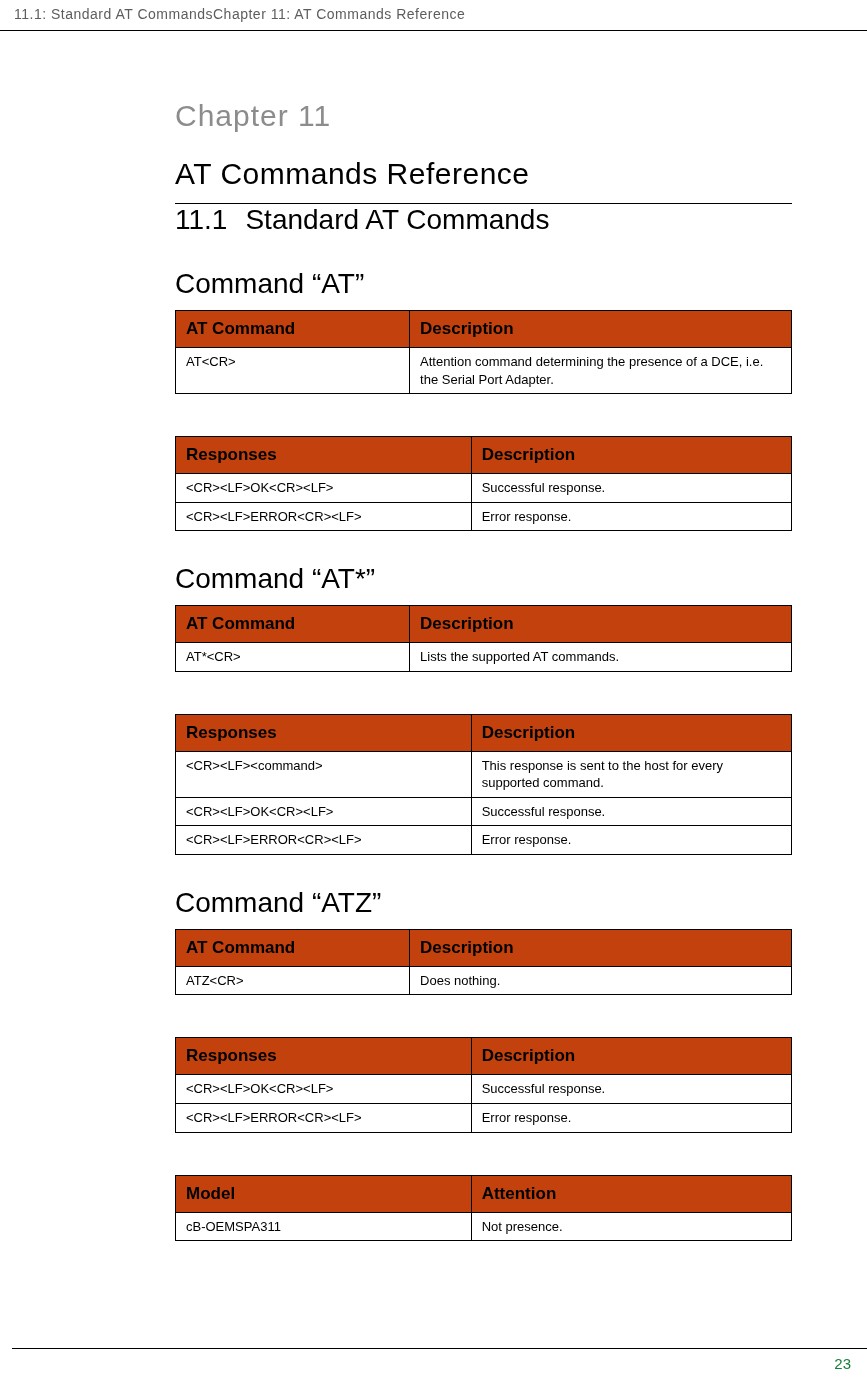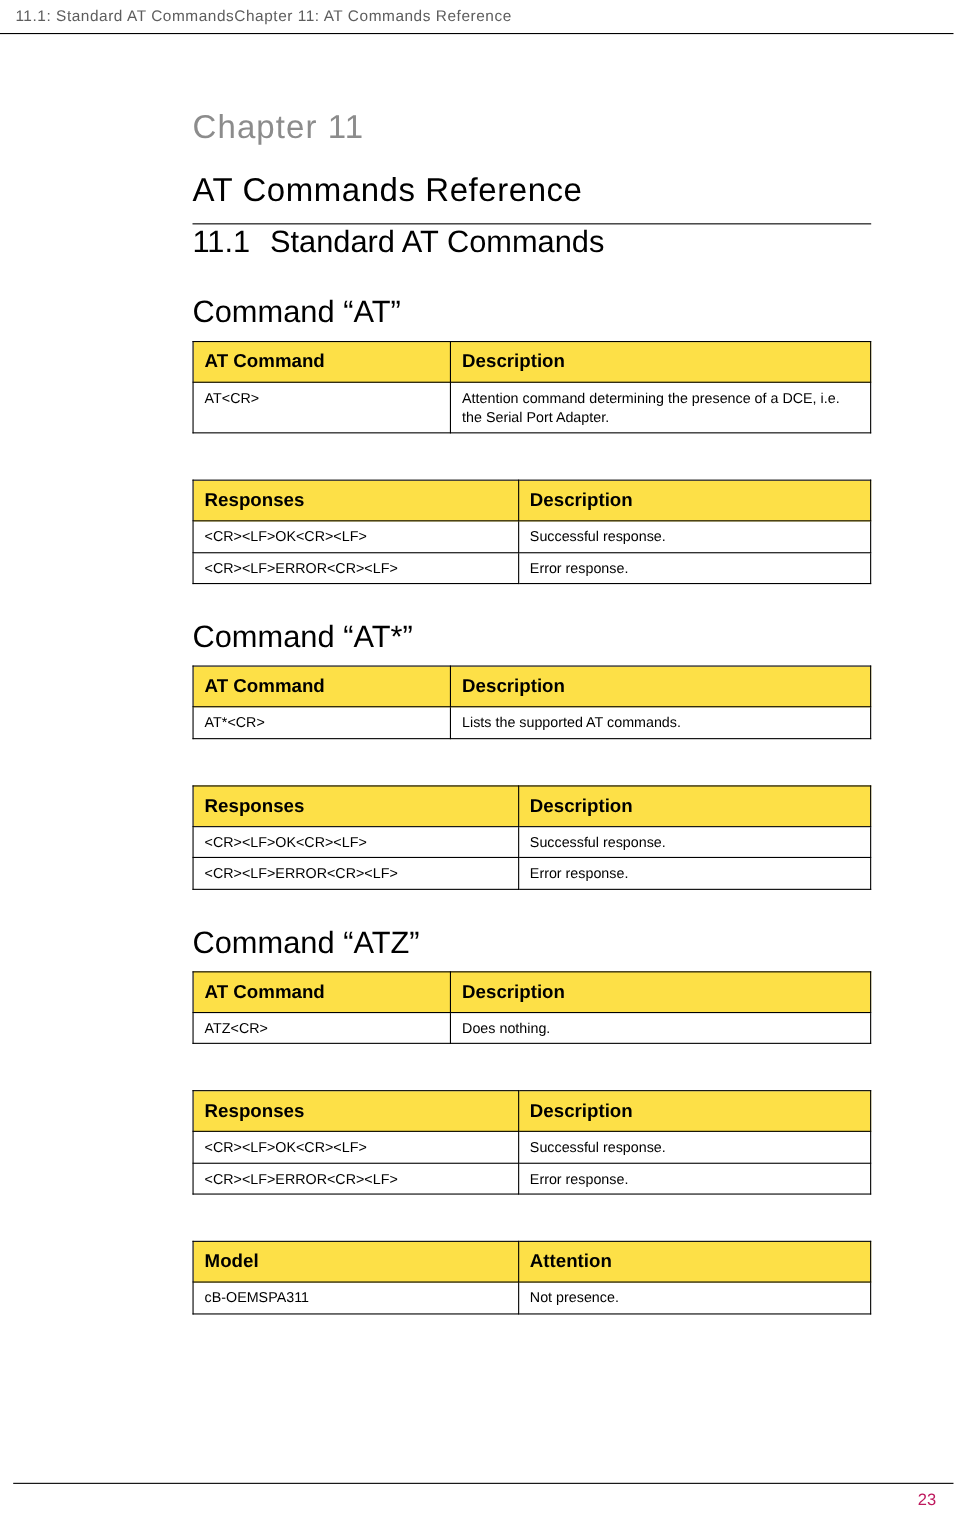--- a/index.html
+++ b/index.html
@@ -33,39 +33,39 @@
   .cmd-title {
     font-family: "Trebuchet MS", Arial, sans-serif;
     font-size: 28px; font-weight: 400;
     margin-top: 32px; margin-bottom: 10px;
   }
   table.doc {
     width: 100%; border-collapse: collapse;
     margin-bottom: 20px;
   }
   table.doc th {
-    text-align: left; background: #fde047;
+    text-align: left; background: #c2410c;
     font-family: Verdana, Arial, sans-serif; font-weight: 700;
     font-size: 17px; padding: 8px 10px;
     border: 1.5px solid #000;
   }
   table.doc td {
     font-family: Arial, sans-serif; font-size: 13px;
     padding: 5px 10px; border: 1px solid #000;
     vertical-align: top; line-height: 1.35;
   }
   table.doc.cmd th:first-child { width: 38%; }
   table.doc.resp th:first-child { width: 48%; }
   table.doc + .spacer { height: 22px; }
   .footer {
     position: absolute; bottom: 0; left: 12px; right: 0;
     border-top: 1px solid #000;
     text-align: right; padding: 6px 16px 10px 0;
     font-family: "Trebuchet MS", Arial, sans-serif;
-    font-size: 15px; color: #be185d;
+    font-size: 15px; color: #15803d;
   }
 </style>
 </head>
 <body>
 
 <div class="page">
 
   <div class="topbar">
     <span>11.1: Standard AT Commands</span>
     <span>Chapter 11: AT Commands Reference</span>
@@ -125,20 +125,24 @@
     </tbody>
       </table>
     <div class="spacer"></div>
     <table class="doc resp">
       <tbody>
           <tr>
         <th>Responses</th>
         <th>Description</th>
       </tr>
       <tr>
+        <td>&lt;CR&gt;&lt;LF&gt;&lt;command&gt;</td>
+        <td>This response is sent to the host for every supported command.</td>
+      </tr>
+      <tr>
         <td>&lt;CR&gt;&lt;LF&gt;OK&lt;CR&gt;&lt;LF&gt;</td>
         <td>Successful response.</td>
       </tr>
       <tr>
         <td>&lt;CR&gt;&lt;LF&gt;ERROR&lt;CR&gt;&lt;LF&gt;</td>
         <td>Error response.</td>
       </tr>
     </tbody>
       </table>
 

